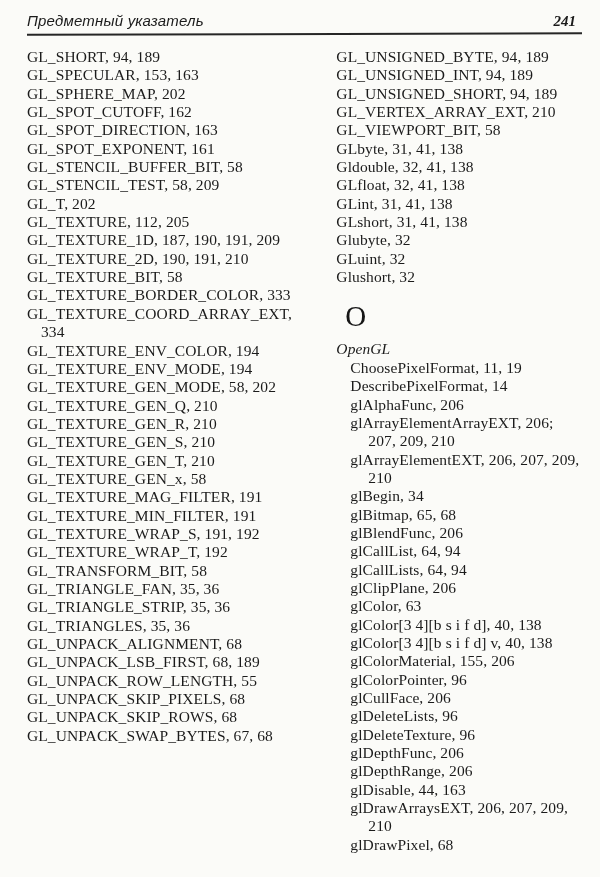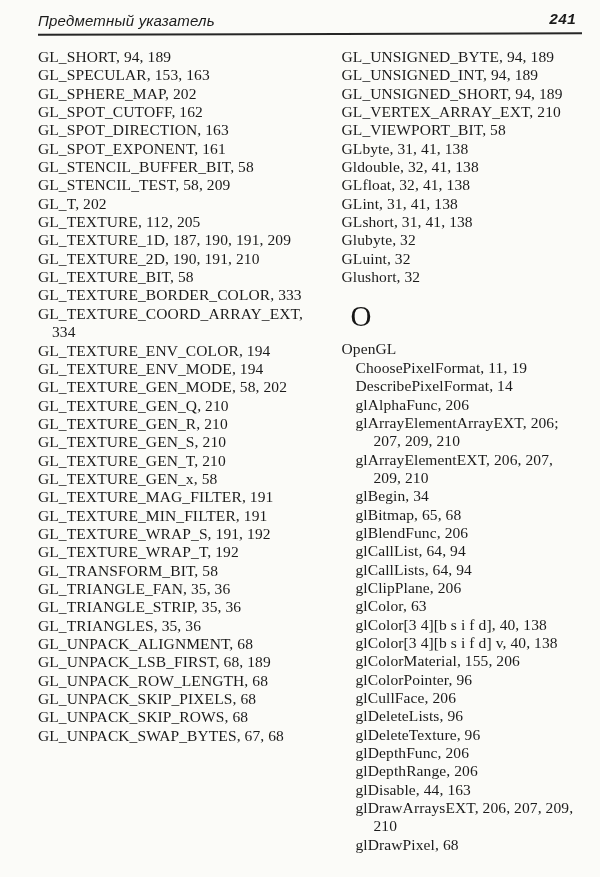--- a/index.html
+++ b/index.html
@@ -2,30 +2,30 @@
 <html><head>
 <meta charset="utf-8">
 <style>
   html, body { margin: 0; padding: 0; }
   body {
     width: 600px; height: 877px; overflow: hidden;
     background: #fbfbf8;
     font-family: "Liberation Serif", serif;
     color: #1b1b1b;
   }
-  .page { padding: 10px 16px 0 38px; box-sizing: border-box; width: 600px; height: 877px; }
+  .page { padding: 10px 16px 0 27px; box-sizing: border-box; width: 600px; height: 877px; }
 
   .running-header {
     display: flex; justify-content: space-between; align-items: flex-end;
     font-family: "Liberation Sans", sans-serif;
     font-style: italic; font-size: 15px; line-height: 18px;
     padding: 2px 2px 3px 0;
   }
   .running-header .title { letter-spacing: 0.2px; }
-  .running-header .pageno { font-weight: bold; font-family: Liberation Mono, monospace; padding-right: 6px; }
+  .running-header .pageno { font-weight: bold; font-family: Liberation Serif, serif; padding-right: 6px; }
   .rule {
     border: 0; border-top: 2px solid #262626; height: 0; margin: 0 2px 0 0;
     transform: rotate(-0.15deg);
   }
 
   .columns { display: flex; gap: 30px; margin-top: 13px; }
   .col-left  { width: 282px; }
   .col-right { width: 250px; }
 
   .entry {
@@ -36,21 +36,21 @@
     letter-spacing: 0.1px;
   }
   .sub { padding-left: 32px; text-indent: -18px; }
 
   .section-letter {
     font-family: "Liberation Serif", serif;
     font-size: 29px; line-height: 30px;
     margin: 15px 0 9px 9px;
     color: #161616;
   }
-  .group-label { margin-top: 4px; }
+  .group-label { margin-top: 4px; font-style: italic; }
 </style>
 </head>
 <body>
 
 <div class="page">
 
   <div class="running-header">
     <span class="title">Предметный указатель</span>
     <span class="pageno">241</span>
   </div>
@@ -86,21 +86,21 @@
         <p class="entry">GL_TEXTURE_MAG_FILTER, 191</p>
         <p class="entry">GL_TEXTURE_MIN_FILTER, 191</p>
         <p class="entry">GL_TEXTURE_WRAP_S, 191, 192</p>
         <p class="entry">GL_TEXTURE_WRAP_T, 192</p>
         <p class="entry">GL_TRANSFORM_BIT, 58</p>
         <p class="entry">GL_TRIANGLE_FAN, 35, 36</p>
         <p class="entry">GL_TRIANGLE_STRIP, 35, 36</p>
         <p class="entry">GL_TRIANGLES, 35, 36</p>
         <p class="entry">GL_UNPACK_ALIGNMENT, 68</p>
         <p class="entry">GL_UNPACK_LSB_FIRST, 68, 189</p>
-        <p class="entry">GL_UNPACK_ROW_LENGTH, 68</p>
+        <p class="entry">GL_UNPACK_ROW_LENGTH, 55</p>
         <p class="entry">GL_UNPACK_SKIP_PIXELS, 68</p>
         <p class="entry">GL_UNPACK_SKIP_ROWS, 68</p>
         <p class="entry">GL_UNPACK_SWAP_BYTES, 67, 68</p>
       </div>
 
     <div class="col-right">
       <div>
 
       <p class="entry">GL_UNSIGNED_BYTE, 94, 189</p>
           <p class="entry">GL_UNSIGNED_INT, 94, 189</p>

